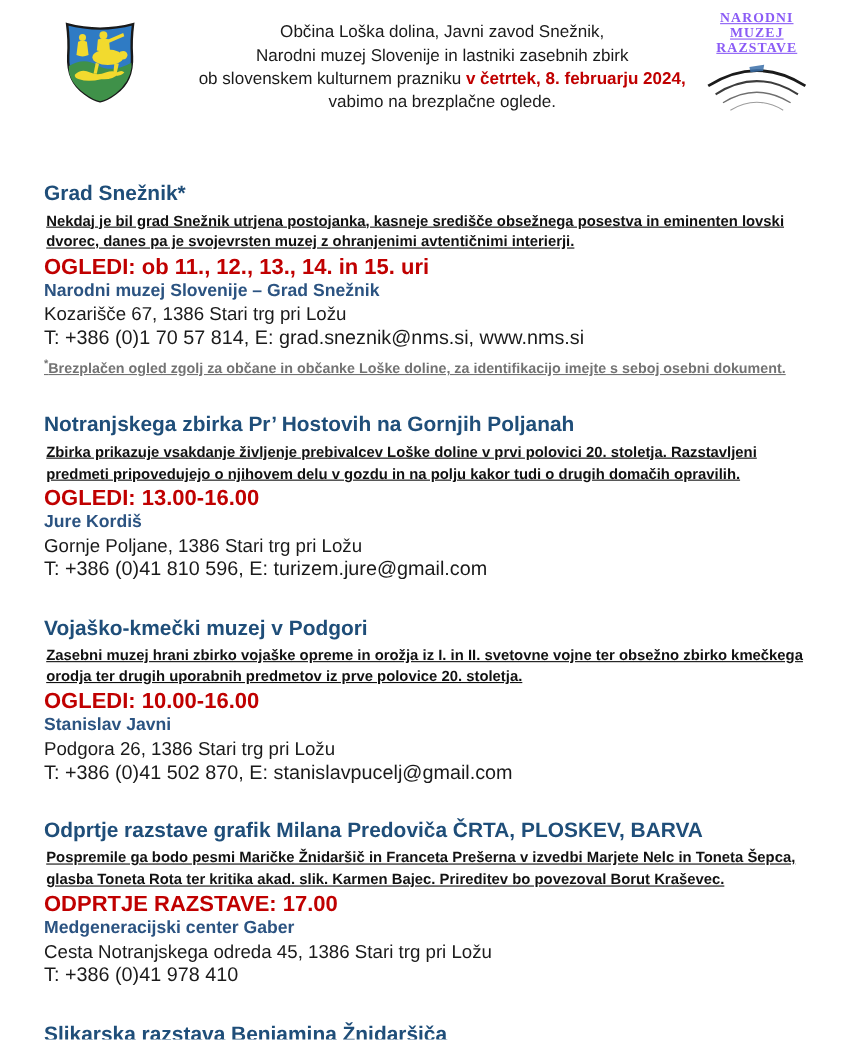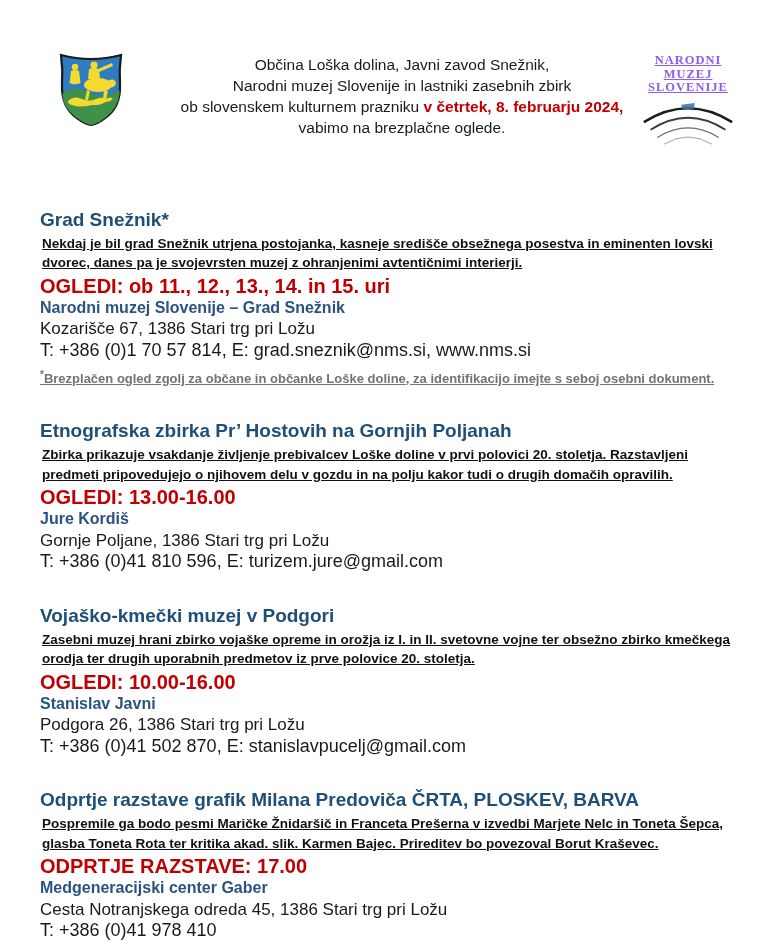--- a/index.html
+++ b/index.html
@@ -10,23 +10,22 @@
   }
   *{margin:0;padding:0;box-sizing:border-box;}
   html,body{background:#ffffff;}
   body{
     width:784px;height:945px;overflow:hidden;
     font-family:"Liberation Sans",sans-serif;
     color:var(--ink);
   }
   
   .header{
-    display:flex;align-items:flex-start;
+    display:flex;align-items:center;
     padding:6px 44px 0 58px;
-    margin-top:44px;
   }
   .coa-wrap{flex:0 0 110px;padding-top:2px;}
   .header-center{
     flex:1;text-align:center;
     font-size:15.5px;line-height:21px;font-weight:400;
     padding-top:4px;
   }
   .header-highlight{color:var(--accent-red);font-weight:700;}
   .nms-logo{
     flex:0 0 104px;text-align:center;padding-top:4px;
@@ -97,21 +96,21 @@
     <div>Občina Loška dolina, Javni zavod Snežnik,</div>
     <div>Narodni muzej Slovenije in lastniki zasebnih zbirk</div>
     <div><span>ob slovenskem kulturnem prazniku </span><span class="header-highlight">v četrtek, 8. februarju 2024,</span></div>
     <div>vabimo na brezplačne oglede.</div>
   </div>
 
   <div class="nms-logo">
     <div class="nms-logo-text">
       <div>NARODNI</div>
       <div>MUZEJ</div>
-      <div>SLOVENIJE</div>
+      <div>RAZSTAVE</div>
     </div>
     <svg class="nms-arcs" viewBox="0 0 100 56" width="96" height="54" aria-hidden="true">
       <path d="M4,26 Q50,-3 96,26" fill="none" stroke="#1b1b1b" stroke-width="2.6"></path>
       <path d="M11,34 Q50,9 89,34" fill="none" stroke="#3d3d3d" stroke-width="1.9"></path>
       <path d="M18,42 Q50,22 82,42" fill="none" stroke="#6f6f6f" stroke-width="1.3"></path>
       <path d="M25,49 Q50,34 75,49" fill="none" stroke="#9c9c9c" stroke-width="1"></path>
       <path d="M43,8 L57,6 L56,12 L44,13 Z" fill="#3a6ea8" opacity="0.85"></path>
     </svg>
   </div>
 </div>
@@ -120,21 +119,21 @@
     <section class="event">
     <h2 class="event-title">Grad Snežnik*</h2>
     <p class="event-desc">Nekdaj je bil grad Snežnik utrjena postojanka, kasneje središče obsežnega posestva in eminenten lovski dvorec, danes pa je svojevrsten muzej z ohranjenimi avtentičnimi interierji.</p>
     <p class="event-schedule">OGLEDI: ob 11., 12., 13., 14. in 15. uri</p>
     <p class="event-venue">Narodni muzej Slovenije – Grad Snežnik</p>
     <p class="event-address">Kozarišče 67, 1386 Stari trg pri Ložu</p>
     <p class="event-contact">T: +386 (0)1 70 57 814, E: grad.sneznik@nms.si, www.nms.si</p>
     <p class="event-footnote"><sup>*</sup><span>Brezplačen ogled zgolj za občane in občanke Loške doline, za identifikacijo imejte s seboj osebni dokument.</span></p>
   </section>
     <section class="event">
-    <h2 class="event-title">Etnografska zbirka Pr’ Hostovih na Gornjih Poljanah</h2>
+    <h2 class="event-title">Notranjskega zbirka Pr’ Hostovih na Gornjih Poljanah</h2>
     <p class="event-desc">Zbirka prikazuje vsakdanje življenje prebivalcev Loške doline v prvi polovici 20. stoletja. Razstavljeni predmeti pripovedujejo o njihovem delu v gozdu in na polju kakor tudi o drugih domačih opravilih.</p>
     <p class="event-schedule">OGLEDI: 13.00-16.00</p>
     <p class="event-venue">Jure Kordiš</p>
     <p class="event-address">Gornje Poljane, 1386 Stari trg pri Ložu</p>
     <p class="event-contact">T: +386 (0)41 810 596, E: turizem.jure@gmail.com</p>
 
   </section>
     <section class="event">
     <h2 class="event-title">Vojaško-kmečki muzej v Podgori</h2>
     <p class="event-desc">Zasebni muzej hrani zbirko vojaške opreme in orožja iz I. in II. svetovne vojne ter obsežno zbirko kmečkega orodja ter drugih uporabnih predmetov iz prve polovice 20. stoletja.</p>

